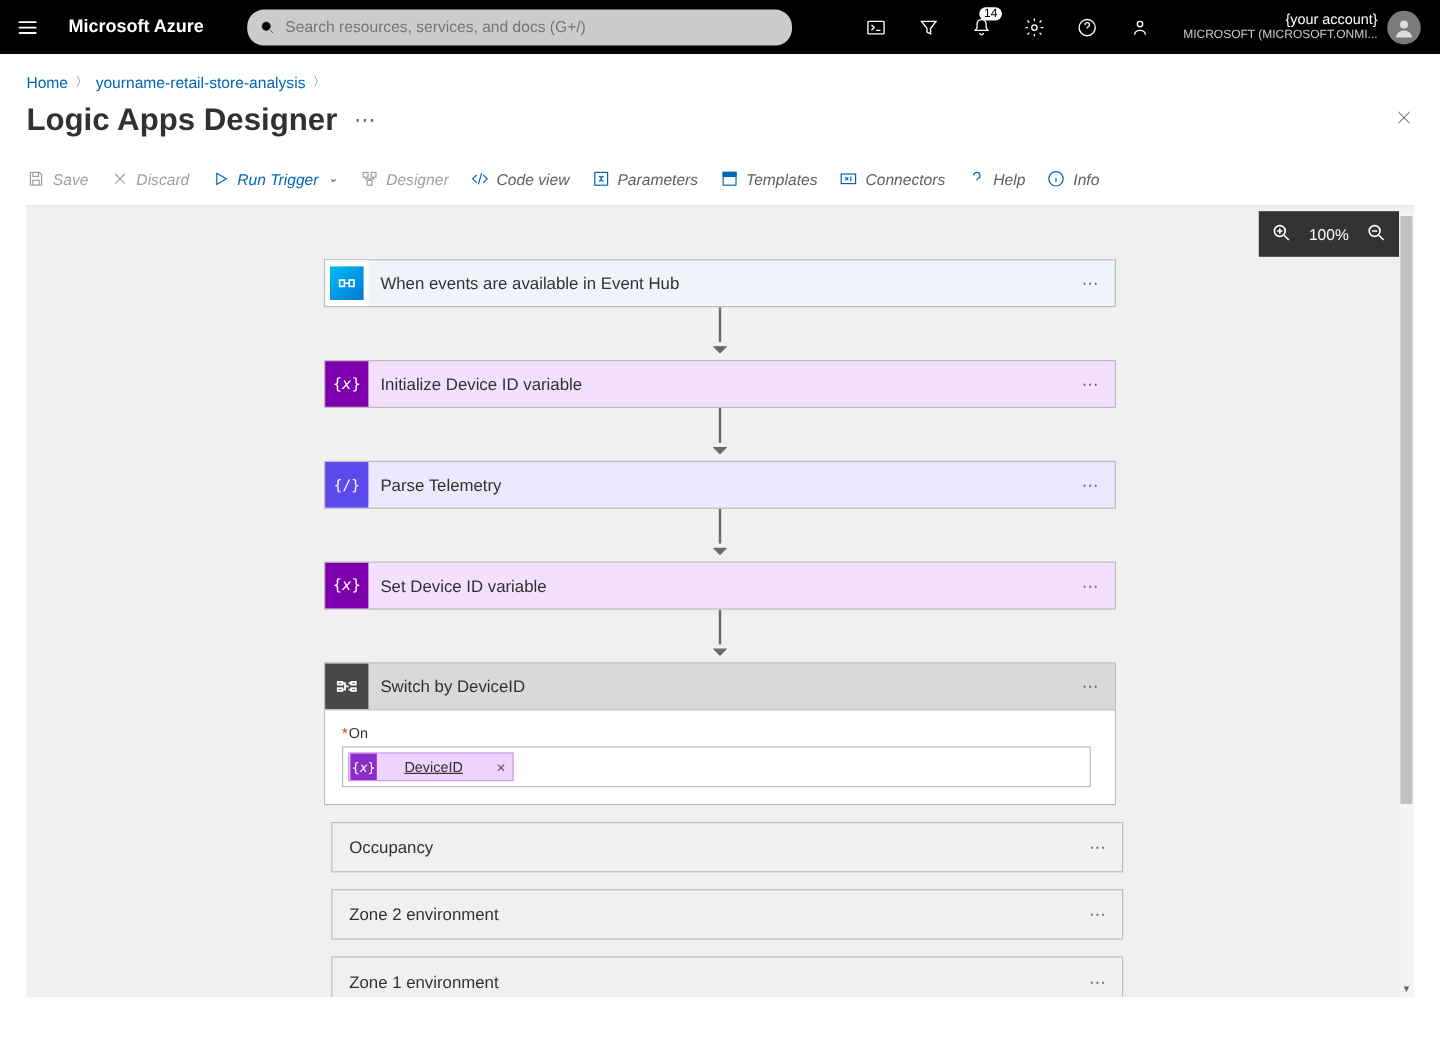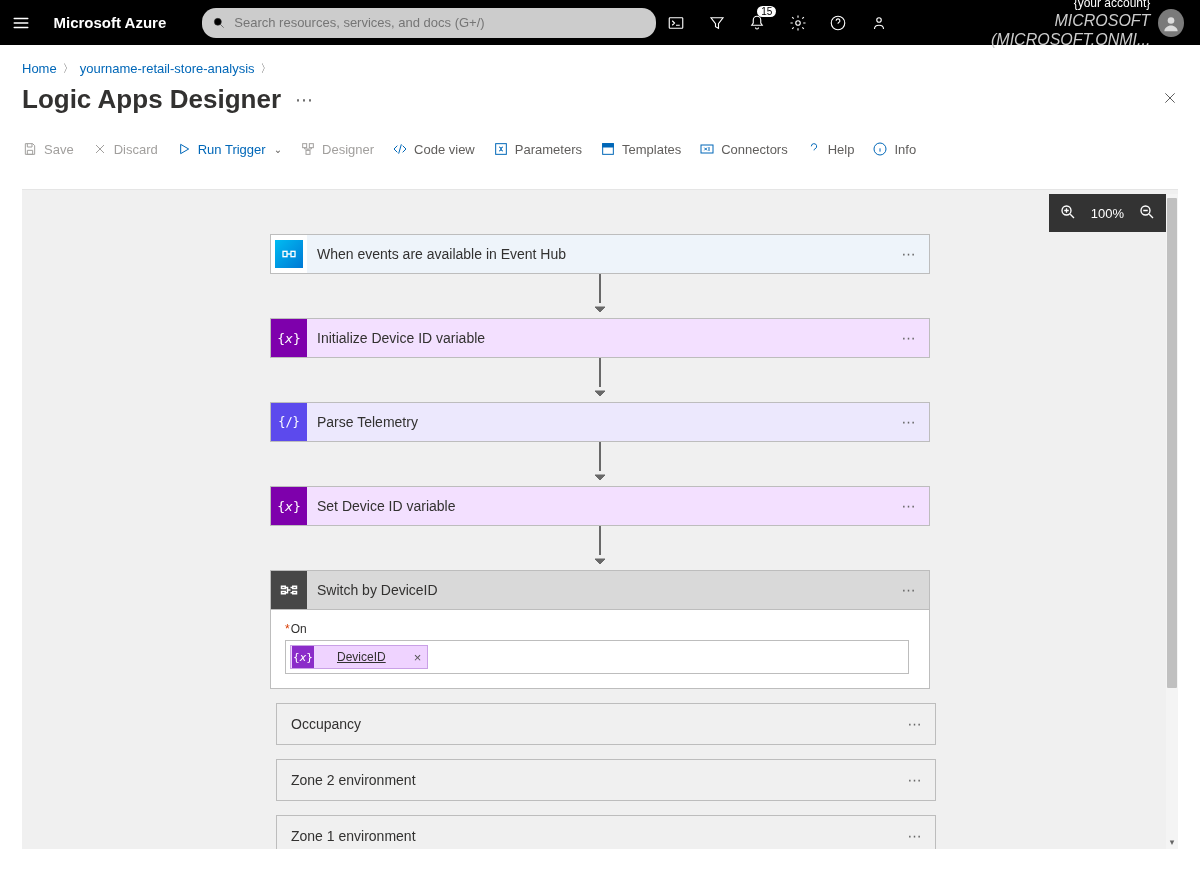--- a/index.html
+++ b/index.html
@@ -13,37 +13,37 @@
   .searchwrap { flex: 0 0 454px; margin-left: 18px; }
   .searchbox { width: 100%; height: 30px; background: #ccc; border: none; border-radius: 14px; display: flex; align-items: center; padding: 0 10px; }
   .searchbox svg { width: 14px; height: 14px; stroke: #333; margin-right: 8px; }
   .searchbox input { border: none; background: transparent; flex: 1; font-size: 13px; color: #333; outline: none; }
   .topbar-right { display: flex; align-items: center; margin-left: auto; height: 100%; }
   .topicon { width: 44px; height: 45px; display: flex; align-items: center; justify-content: center; cursor: pointer; position: relative; }
   .topicon svg { width: 18px; height: 18px; stroke: #fff; fill: none; stroke-width: 1.5; }
   .badge { position: absolute; top: 6px; left: 20px; background: #fff; color: #000; font-size: 10px; border-radius: 8px; padding: 0 4px; min-width: 16px; text-align: center; }
   .account { padding: 0 8px 0 14px; text-align: right; font-size: 12px; line-height: 1.2; display: flex; align-items: center; gap: 8px;}
   .account .acct-name { font-weight: 400; }
-  .account .acct-dir { font-size: 16px; color: #ccc; font-style: italic; }
+  .account .acct-dir { font-size: 10px; color: #ccc; }
   .avatar { width: 28px; height: 28px; border-radius: 50%; background: #7a7a7a; display: flex; align-items: center; justify-content: center; margin-right: 8px;}
   .avatar svg { width: 20px; height: 20px; fill: #ddd; }
 
   
   .content { padding: 0 22px; }
   .breadcrumb { padding-top: 16px; font-size: 13px; display: flex; align-items: center; gap: 6px; }
   .breadcrumb a { color: #0067b8; text-decoration: none; }
   .breadcrumb .chev { color: #666; font-size: 11px; }
   .headrow { display: flex; align-items: center; padding: 8px 0 4px; }
   .pagetitle { font-size: 26px; font-weight: 600; }
   .more-hdr { margin-left: 14px; color: #666; font-size: 18px; letter-spacing: 1px; cursor: pointer; }
   .close-hdr { margin-left: auto; cursor: pointer; }
   .close-hdr svg { width: 16px; height: 16px; stroke: #333; stroke-width: 1.2; }
 
   
-  .toolbar { display: flex; align-items: center; gap: 18px; padding: 22px 0 32px; border-bottom: 0; color: #605e5c; font-size: 13px; }
+  .toolbar { display: flex; align-items: center; gap: 18px; padding: 22px 0 14px; border-bottom: 0; color: #605e5c; font-size: 13px; font-style: italic; }
   .tbtn { display: flex; align-items: center; gap: 6px; cursor: pointer; }
   .tbtn svg { width: 16px; height: 16px; }
   .tbtn.disabled { color: #a19f9d; }
   .tbtn.disabled svg { stroke: #a19f9d; fill: none;}
   .tbtn svg { stroke-width: 1.5; fill: none; }
   .tbtn.blue { color: #0067b8; }
   .tbtn.blue svg { stroke: #0067b8; }
   .tbtn.dark svg { stroke: #323130; }
   .tbtn .chev-d { font-size: 10px; margin-left: 2px; color: #605e5c;}
 
@@ -127,21 +127,21 @@
     </div>
     <div class="topicon">
       <svg viewBox="0 0 24 24">
           <path d="M4 5h16l-6 8v6l-4-2v-4z"></path>
         </svg>
     </div>
     <div class="topicon">
       <svg viewBox="0 0 24 24">
           <path d="M12 3a5 5 0 0 0-5 5v4l-2 3h14l-2-3V8a5 5 0 0 0-5-5zM10 18a2 2 0 0 0 4 0"></path>
         </svg>
-      <span class="badge">15</span>
+      <span class="badge">14</span>
     </div>
     <div class="topicon">
       <svg viewBox="0 0 24 24">
           <circle cx="12" cy="12" r="3"></circle>
           <path d="M12 2v3M12 19v3M4.2 4.2l2.1 2.1M17.7 17.7l2.1 2.1M2 12h3M19 12h3M4.2 19.8l2.1-2.1M17.7 6.3l2.1-2.1"></path>
         </svg>
     </div>
     <div class="topicon">
       <svg viewBox="0 0 24 24">
           <circle cx="12" cy="12" r="9"></circle>

